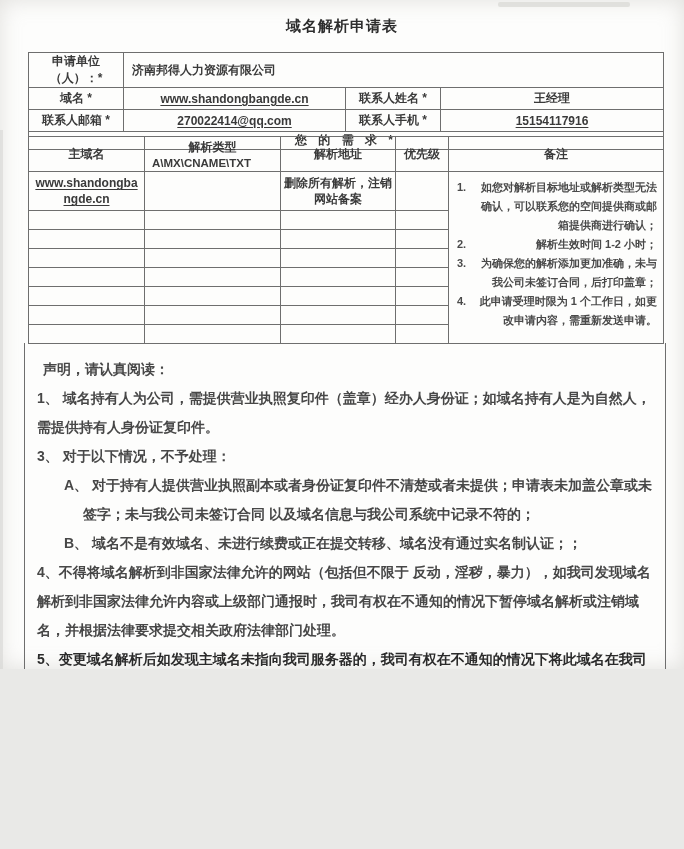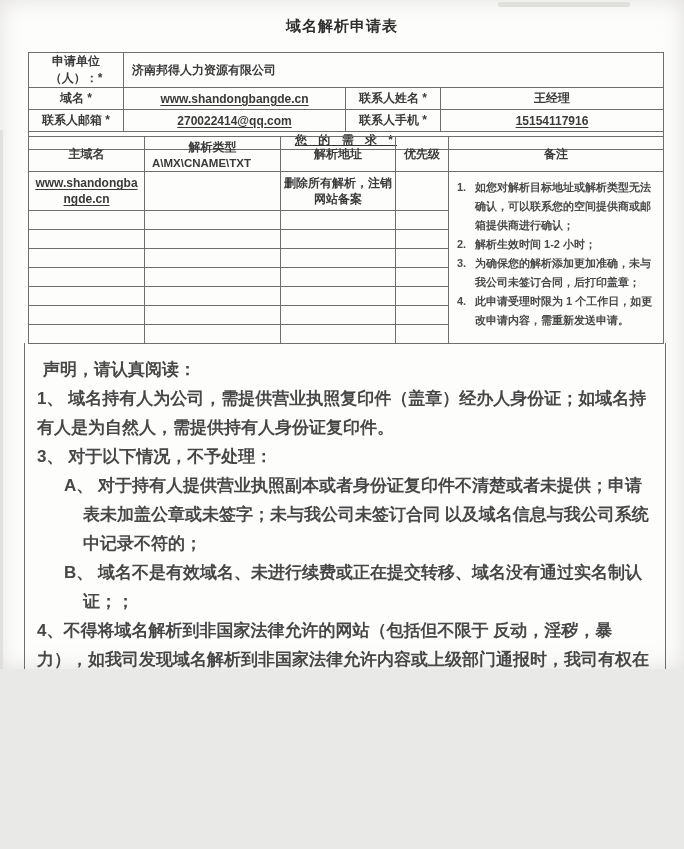--- a/index.html
+++ b/index.html
@@ -21,35 +21,35 @@
   .title { position:absolute; top:17px; left:0; width:100%; text-align:center;
     font-size:15px; font-weight:bold; color:#2e2e2e; letter-spacing:1px; }
 
   table.t { border-collapse: collapse; table-layout: fixed; position:absolute; left:28px; width:635px; }
   .t td { border:1px solid #6e6e6e; font-size:12px; font-weight:600; color:#3a3a3a;
     text-align:center; vertical-align:middle; padding:0 3px; overflow:hidden; }
   .info-t { top:52px; }
   .info-t td.lbl { }
   .info-t td.left { text-align:left; padding-left:8px; }
   .u { text-decoration: underline; text-underline-offset: 2px; text-decoration-thickness: 1px; }
-  .needs-title td { font-weight:bold; letter-spacing:4px; color:#333;text-decoration:underline; }
+  .needs-title td { font-weight:bold; letter-spacing:4px; color:#333; }
 
   .needs-t { top:136px; }
   .needs-t td.hdr { font-weight:700; }
   .hdr-sub { font-weight:600; font-size:11.5px; text-align:left; padding-left:4px; margin-top:1px; }
   .domain-cell { word-break: break-all; line-height:16px; }
   .addr-cell { line-height:16px; font-weight:700; }
   .remarks-cell { vertical-align: top !important; text-align:left !important; padding:6px 6px 0 8px !important; }
   .note { display:flex; gap:5px; font-size:11px; line-height:19px; font-weight:600; color:#4a4a4a; }
   .note .n { min-width:13px; }
-  .note .nt { flex:1; }
+  .note .nt { flex:1;text-align:right; }
 
   .decl-box { position:absolute; left:24px; top:343px; width:642px; height:434px;
     border:1px solid #6e6e6e; border-top:none; padding:12px 10px 0 12px; overflow:hidden; }
-  .decl-box p { font-size:17px; line-height:29px; font-weight:600; color:#474747; }
+  .decl-box p { font-size:14px; line-height:29px; font-weight:600; color:#474747; }
   .decl-box p.sub { padding-left:46px; text-indent:-19px; }
   .decl-box p.strong { font-weight:bold; color:#2b2b2b; }
   .decl-box p.intro { padding-left:6px; }
 
   .sig-holder { position:absolute; left:247px; top:792px; font-size:13px; font-weight:600; color:#3a3a3a; }
   .sig-agent { position:absolute; left:246px; top:827px; font-size:13px; font-weight:600; color:#3a3a3a; }
   .apply-time { position:absolute; left:229px; top:0; white-space:nowrap;text-align:center; }
   .redact { position:absolute; left:67px; top:-2px; width:71px; height:17px;
     background: repeating-linear-gradient(90deg,#eab3b6 0 6px,#f2cdcf 6px 12px,#e2a3a8 12px 18px);
     filter: blur(1.5px); border-radius:1px; }

